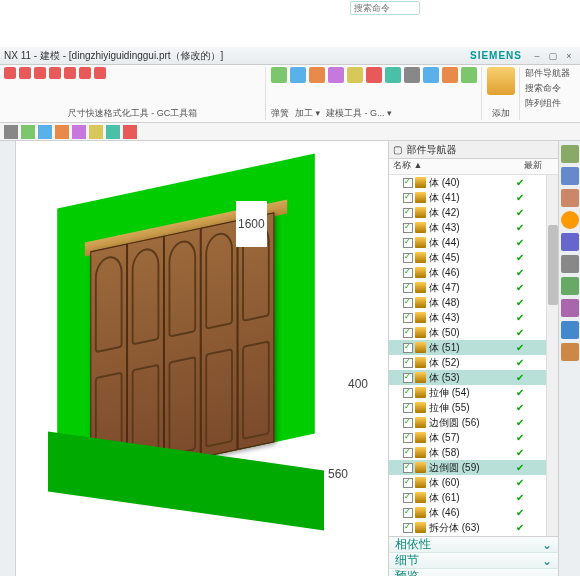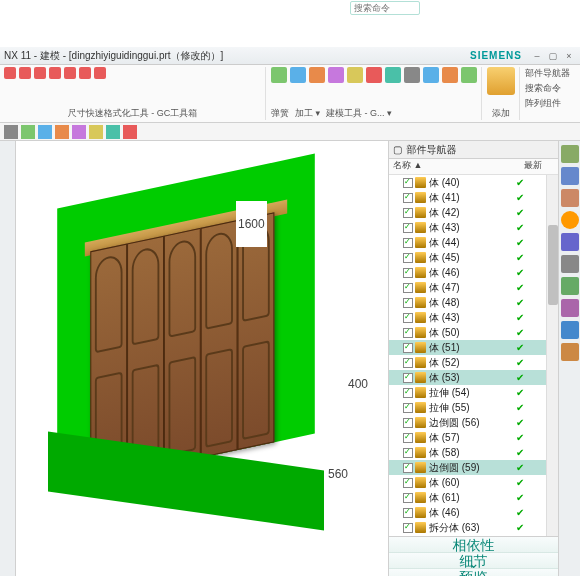--- a/index.html
+++ b/index.html
@@ -29,21 +29,21 @@
 .nav-tree { flex: 1; overflow-y: auto; overflow-x: hidden; font-size: 10px; }
 .tree-item { display: flex; align-items: center; height: 15px; padding-left: 14px; cursor: pointer; justify-content: space-between; }
 .tree-item.sel { background: #b8e0d8; }
 .tree-item .chk { width: 10px; height: 10px; border: 1px solid #888; background: #fff; margin-right: 2px; position: relative; }
 .tree-item .chk::after { content: "✓"; color: #0a0; font-size: 8px; position: absolute; top: -2px; left: 0; }
 .tree-item .ticon { width: 11px; height: 11px; background: linear-gradient(#8c5, #070); border-radius: 1px; margin-right: 3px; }
 .tree-item .ticon.yel { background: linear-gradient(#fc5, #a70); }
 .tree-item .tname { flex: 1; color: #222; white-space: nowrap; overflow: hidden; }
 .tree-item .tick { width: 30px; color: #0a0; font-size: 10px; text-align: left; }
 .nav-sections { border-top: 1px solid #d0d0d0; }
-.nav-sec { height: 16px; background: linear-gradient(#f8fcfc,#eaf4f2); border-bottom: 1px solid #d8e8e4; color: #0a8878; font-size: 14px; display: flex; align-items: center; padding: 0 6px; justify-content: space-between; flex-direction: column; }
+.nav-sec { height: 16px; background: linear-gradient(#f8fcfc,#eaf4f2); border-bottom: 1px solid #d8e8e4; color: #0a8878; font-size: 12px; display: flex; align-items: center; padding: 0 6px; justify-content: space-between; }
 .rightstrip { width: 22px; background: #eceff1; border-left: 1px solid #d0d0d0; display: flex; flex-direction: column; align-items: center; padding-top: 4px; gap: 4px; }
 .rtool { width: 18px; height: 18px; border-radius: 2px; }
 .statusbar { height: 18px; background: #eef0f2; border-top: 1px solid #d0d0d0; display: flex; align-items: center; padding: 0 6px; font-size: 10px; color: #555; justify-content: space-between; }
 .status-right { display: flex; gap: 4px; align-items: center; }
 .sicon { width: 14px; height: 14px; border-radius: 2px; }
 
 .model { position: absolute; left: 30px; top: 40px; transform: skewY(-12deg) scaleX(0.92); }
 .room-back { width: 280px; height: 280px; background: #0c0; position: relative; }
 .room-floor { width: 300px; height: 60px; background: #0a0; position: absolute; bottom: -50px; left: -10px; transform: skewY(18deg); }
 .wardrobe { position: absolute; left: 36px; top: 50px; width: 200px; height: 230px; background: linear-gradient(#8b5a2b,#6b3a1b); display: flex; box-shadow: 2px 2px 6px rgba(0,0,0,.4); }

